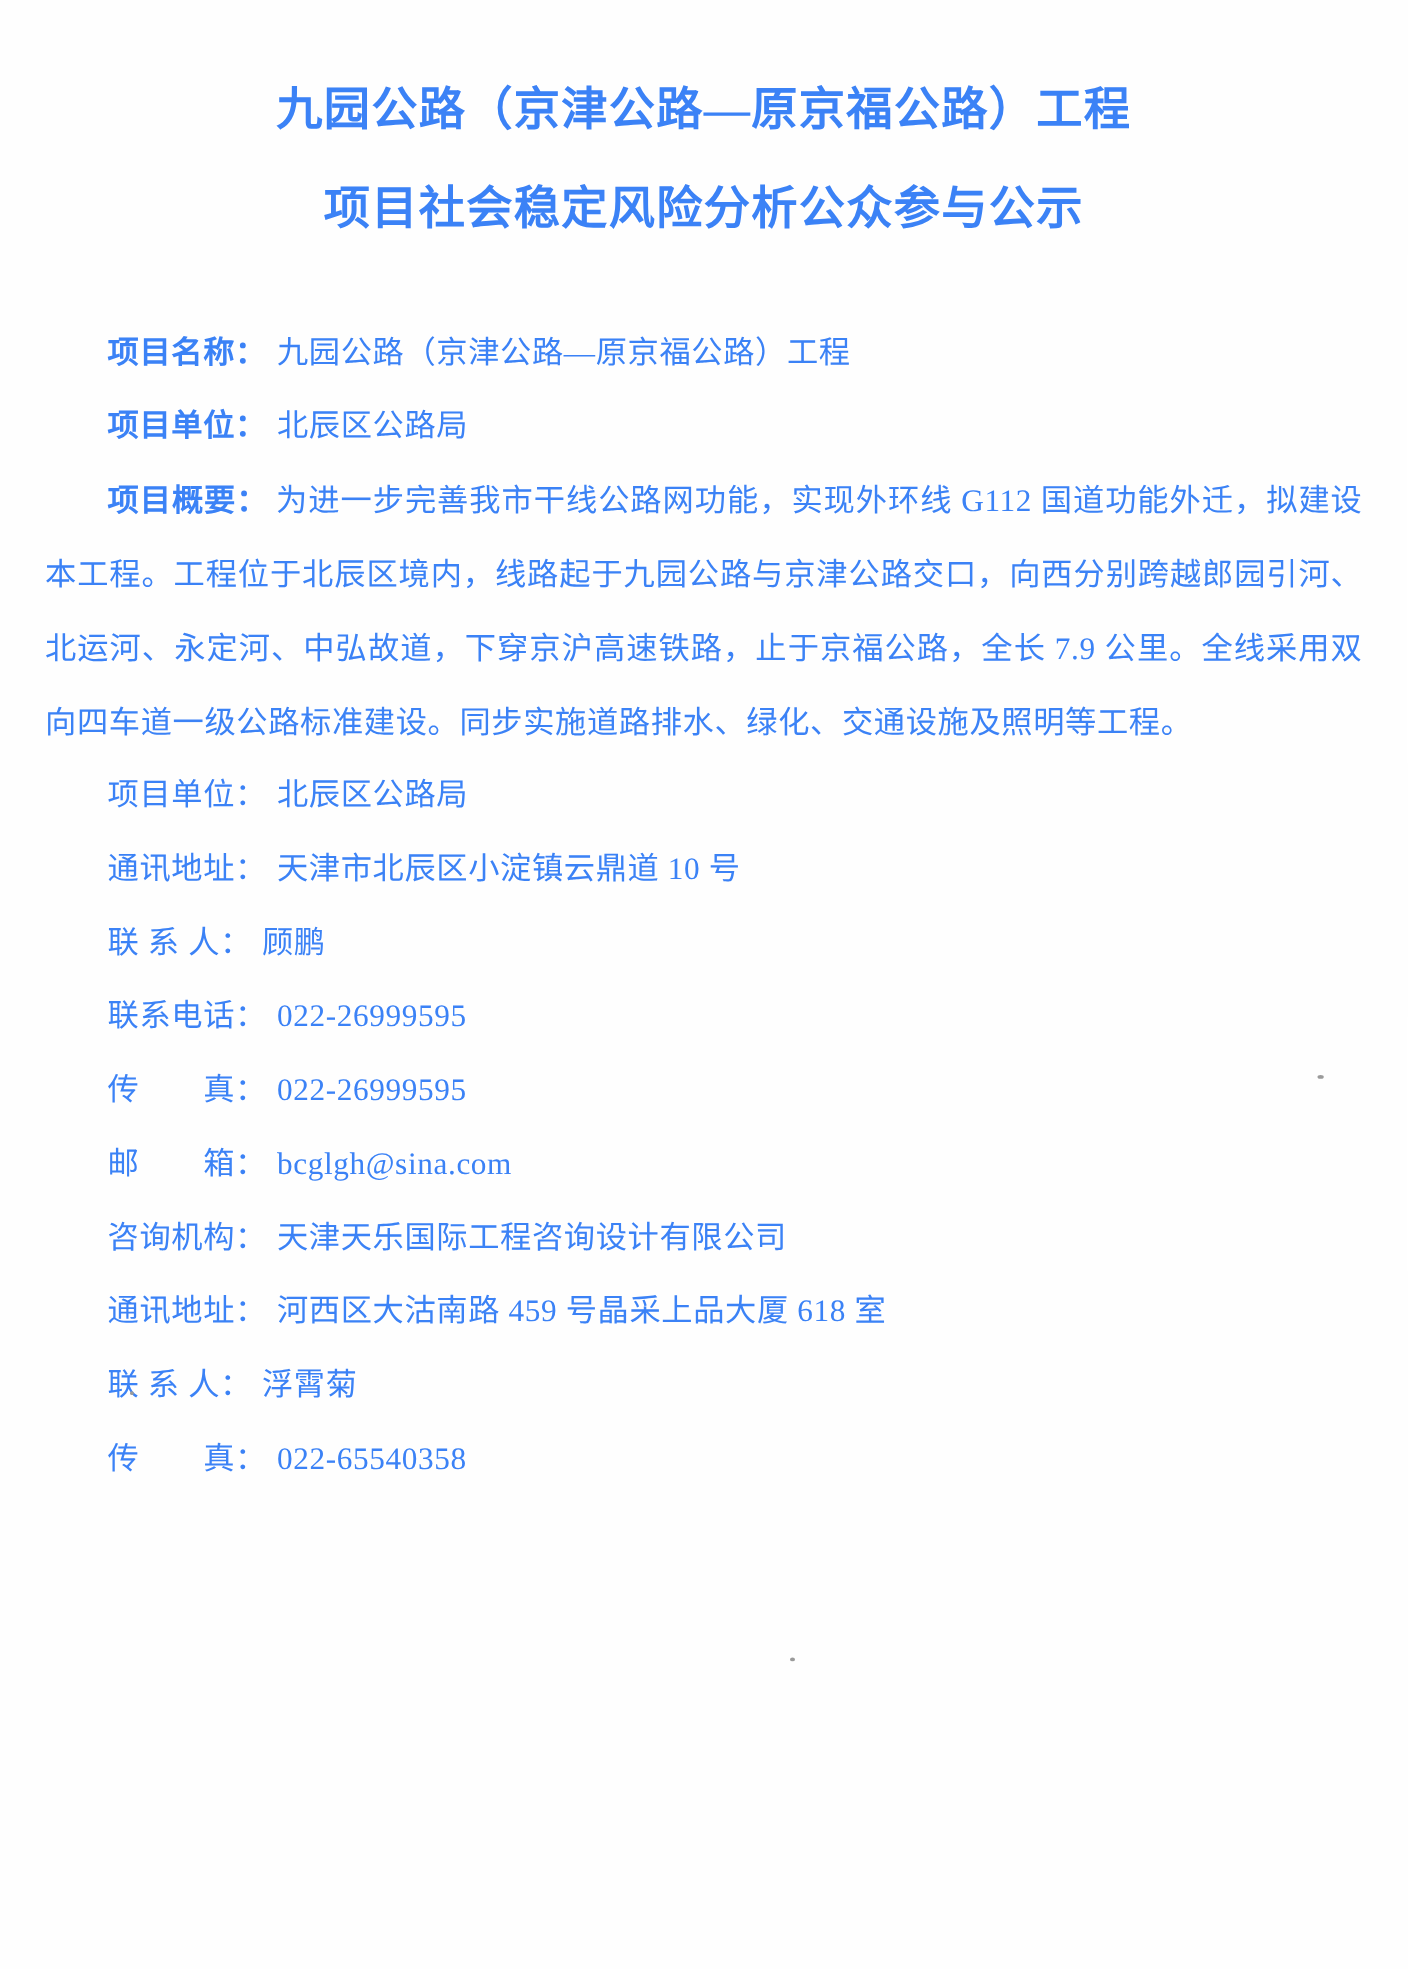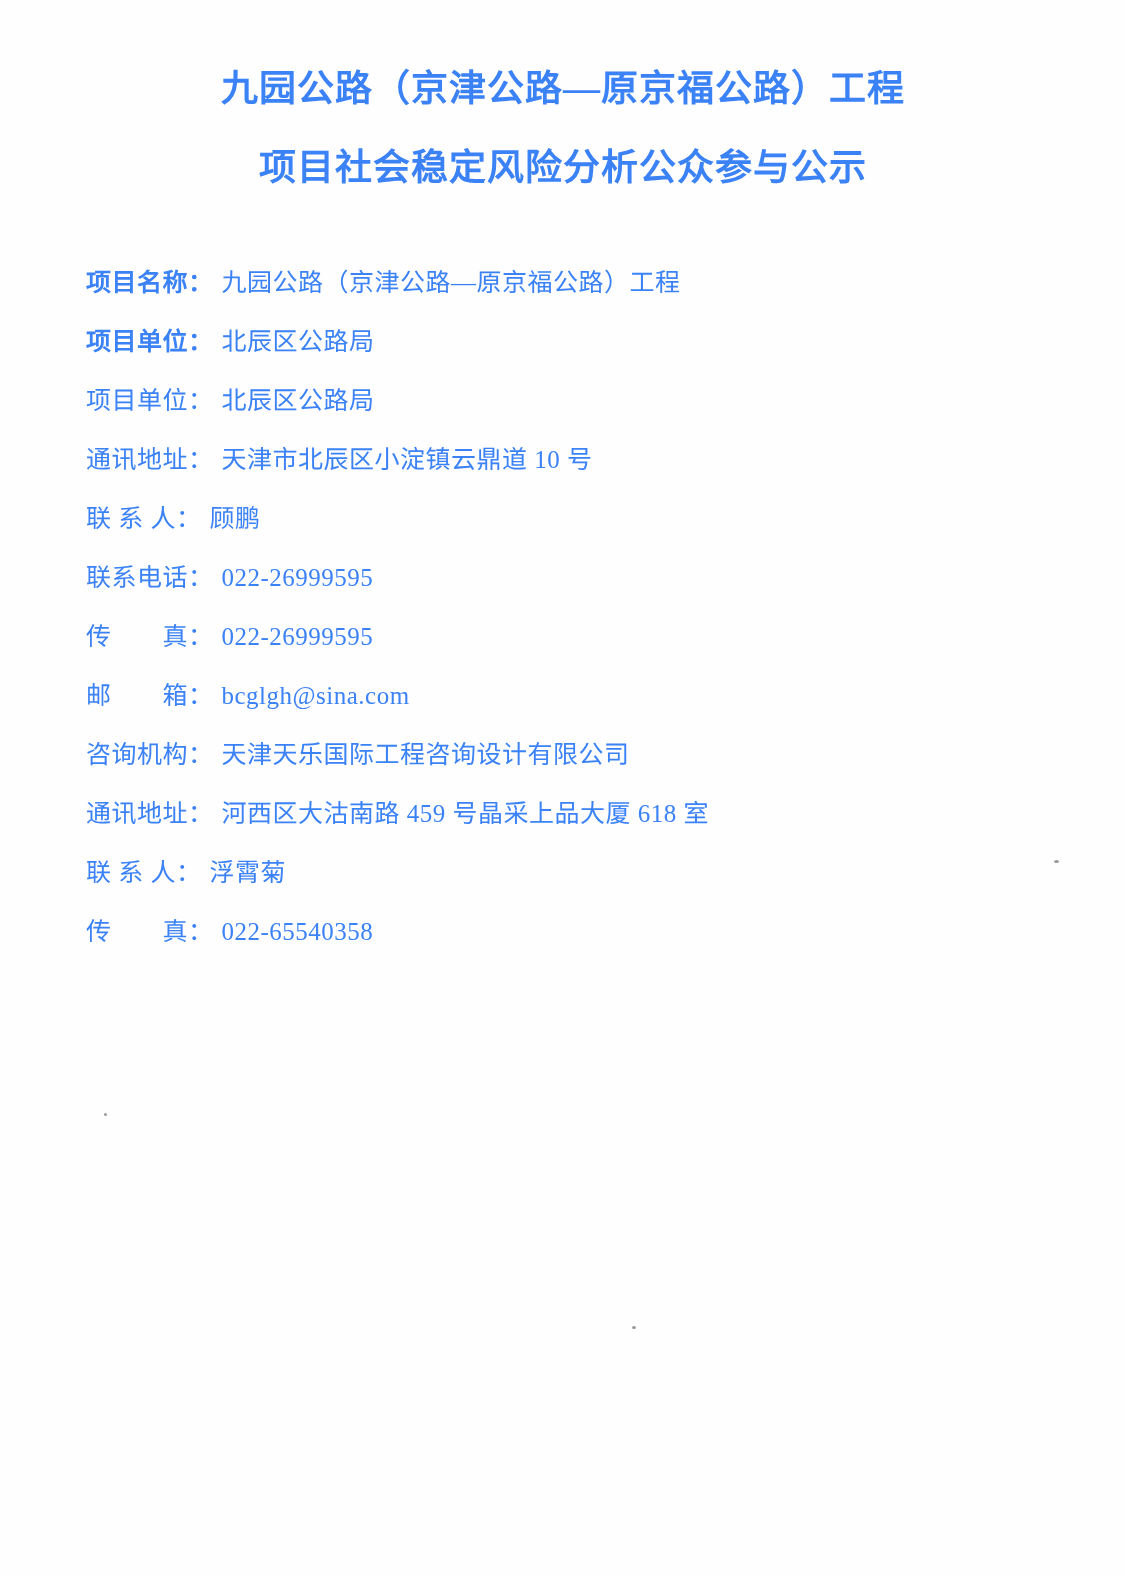--- a/index.html
+++ b/index.html
@@ -85,20 +85,23 @@
     <h1 class="doc-title second">项目社会稳定风险分析公众参与公示</h1>
 
 
     <p class="field">
       <span class="field-label bold">项目名称：</span><span class="field-value">九园公路（京津公路—原京福公路）工程</span>
     </p>
     <p class="field">
       <span class="field-label bold">项目单位：</span><span class="field-value">北辰区公路局</span>
     </p>
 
+    <p class="summary">
+      <span class="summary-label">项目概要：</span><span class="summary-text">为进一步完善我市干线公路网功能，实现外环线 G112 国道功能外迁，拟建设本工程。工程位于北辰区境内，线路起于九园公路与京津公路交口，向西分别跨越郎园引河、北运河、永定河、中弘故道，下穿京沪高速铁路，止于京福公路，全长 7.9 公里。全线采用双向四车道一级公路标准建设。同步实施道路排水、绿化、交通设施及照明等工程。</span>
+    </p>
 
 
     <p class="field">
       <span class="field-label">项目单位：</span><span class="field-value">北辰区公路局</span>
     </p>
     <p class="field">
       <span class="field-label">通讯地址：</span><span class="field-value">天津市北辰区小淀镇云鼎道 10 号</span>
     </p>
     <p class="field">
       <span class="field-label">联 系 人：</span><span class="field-value">顾鹏</span>

